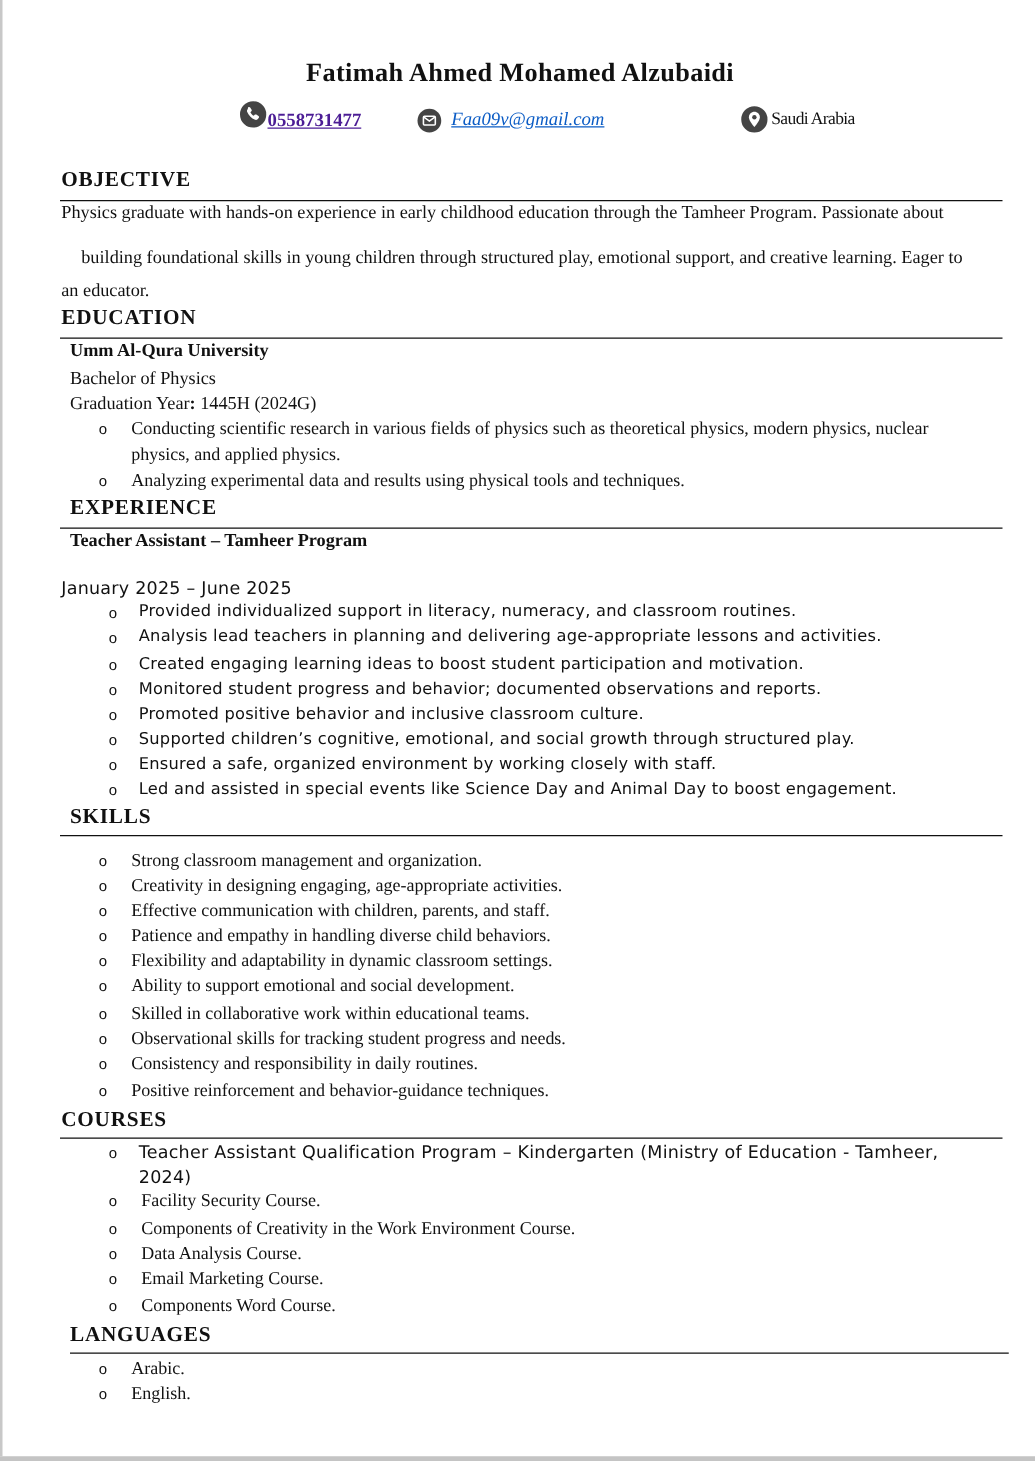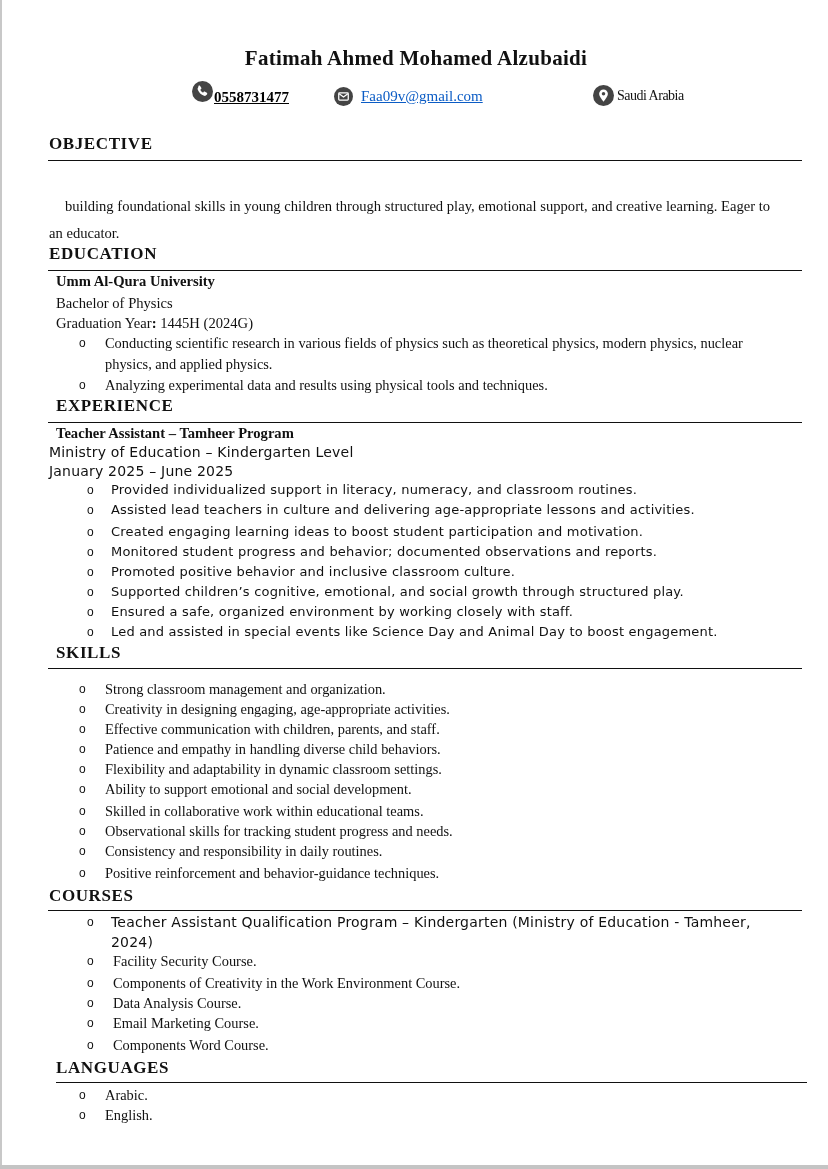--- a/index.html
+++ b/index.html
@@ -16,22 +16,22 @@
     }
     .name {
       position: absolute; left: 0; width: 828px; top: 46px; text-align: center;
       font-weight: bold; font-size: 21px; letter-spacing: 0.3px;
     }
     .contact-row { position: absolute; top: 83px; left: 0; width: 828px; height: 26px; }
     .contact { position: absolute; display: flex; align-items: center; font-size: 15px; }
     .contact .ic { display: inline-block; width: 21px; height: 21px; border-radius: 50%; background: #444; position: relative; }
     .phone-c { left: 190px; top: 0; }
     .phone-c .ic { margin-top: -6px; margin-right: 1px; }
-    .phone-c a { font-weight: bold; color: #000000; text-decoration: underline; font-size: 15px; margin-top: 6px; }
-    .email-c { left: 332px; top: 4px; }
+    .phone-c a { font-weight: bold; color: #4c1d95; text-decoration: underline; font-size: 15px; margin-top: 6px; }
+    .email-c { left: 332px; top: 4px; font-style: italic; }
     .email-c .ic { width: 19px; height: 19px; margin-right: 8px; }
     .email-c a { color: #0b5cc5; text-decoration: underline; font-size: 15px; }
     .loc-c { left: 543px; top: 2px; padding-left: 48px; }
     .loc-c .ic { margin-right: 3px; }
     .loc-c span.txt { font-size: 14px; letter-spacing: -0.5px; }
     .ic svg { position: absolute; left: 0; top: 0; width: 100%; height: 100%; }
 
     .sec-title { position: absolute; font-weight: bold; font-size: 17px; letter-spacing: 0.6px; }
     .rule { position: absolute; height: 0; border-top: 1.2px solid #111; }
     .line { position: absolute; font-size: 14.6px; white-space: nowrap; }
@@ -73,20 +73,21 @@
             <path d="M12 5c-2.8 0-5 2.2-5 5 0 3.5 5 9 5 9s5-5.5 5-9c0-2.8-2.2-5-5-5z" fill="#fff"></path>
             <circle cx="12" cy="10" r="2" fill="#444"></circle>
           </svg>
       </span>
       <span class="txt">Saudi Arabia</span>
     </div>
   </div>
 
   <div class="sec-title" style="left:47px;top:134px;">OBJECTIVE</div>
   <div class="rule" style="left:46px;top:160px;width:754px;"></div>
+  <div class="line" style="left:47px;top:162px;">Physics graduate with hands-on experience in early childhood education through the Tamheer Program. Passionate about</div>
   <div class="line" style="left:47px;top:198px;margin-left:16px;">building foundational skills in young children through structured play, emotional support, and creative learning. Eager to</div>
   <div class="line" style="left:47px;top:225px;">an educator.</div>
 
   <div class="sec-title" style="left:47px;top:244px;">EDUCATION</div>
   <div class="rule" style="left:46px;top:270px;width:754px;"></div>
   <div class="line bold" style="left:54px;top:273px;">Umm Al-Qura University</div>
   <div class="line" style="left:54px;top:295px;">Bachelor of Physics</div>
   <div class="line" style="left:54px;top:315px;"><span>Graduation Year</span><span class="bold">:</span><span> 1445H (2024G)</span></div>
   <div class="bullet" style="left:77px;top:335px;">
       <span class="mk">o</span>
@@ -96,30 +97,29 @@
       <span class="tx">physics, and applied physics.</span>
     </div>
   <div class="bullet" style="left:77px;top:377px;">
       <span class="mk">o</span>
       <span class="tx">Analyzing experimental data and results using physical tools and techniques.</span>
     </div>
 
   <div class="sec-title" style="left:54px;top:396px;">EXPERIENCE</div>
   <div class="rule" style="left:46px;top:422px;width:754px;"></div>
   <div class="line bold" style="left:54px;top:425px;">Teacher Assistant – Tamheer Program</div>
-  <div class="line sans" style="left:47px;top:444px;font-size:14px;">Ministry of Education – Kindergarten Level</div>
   <div class="line sans" style="left:47px;top:463px;font-size:14px;">January 2025 – June 2025</div>
   <div id="exp-list">
       <div class="bullet sans" style="left: 85px; top: 482px;">
         <span class="mk">o</span>
         <span class="tx">Provided individualized support in literacy, numeracy, and classroom routines.</span>
       </div>
       <div class="bullet sans" style="left: 85px; top: 502px;">
         <span class="mk">o</span>
-        <span class="tx">Assisted lead teachers in culture and delivering age-appropriate lessons and activities.</span>
+        <span class="tx">Analysis lead teachers in planning and delivering age-appropriate lessons and activities.</span>
       </div>
       <div class="bullet sans" style="left: 85px; top: 524px;">
         <span class="mk">o</span>
         <span class="tx">Created engaging learning ideas to boost student participation and motivation.</span>
       </div>
       <div class="bullet sans" style="left: 85px; top: 544px;">
         <span class="mk">o</span>
         <span class="tx">Monitored student progress and behavior; documented observations and reports.</span>
       </div>
       <div class="bullet sans" style="left: 85px; top: 564px;">

